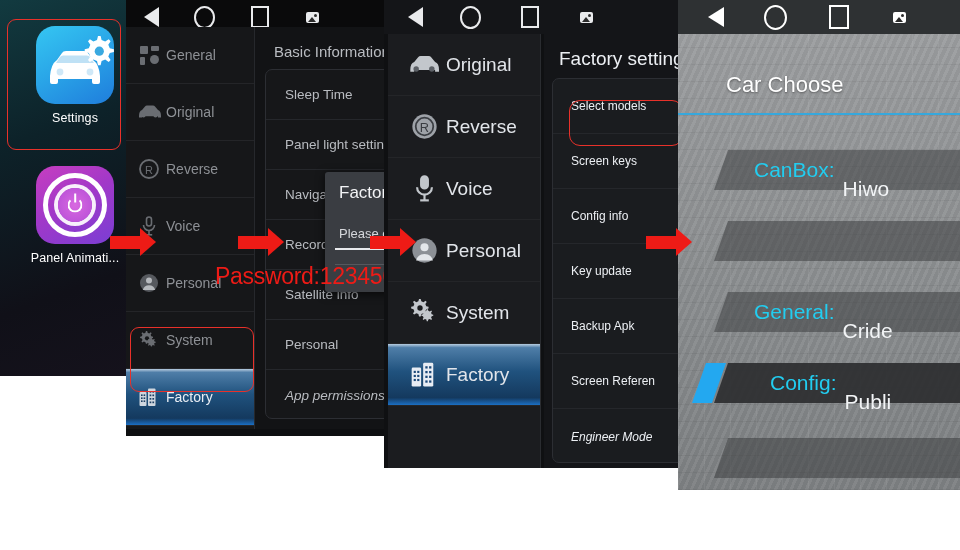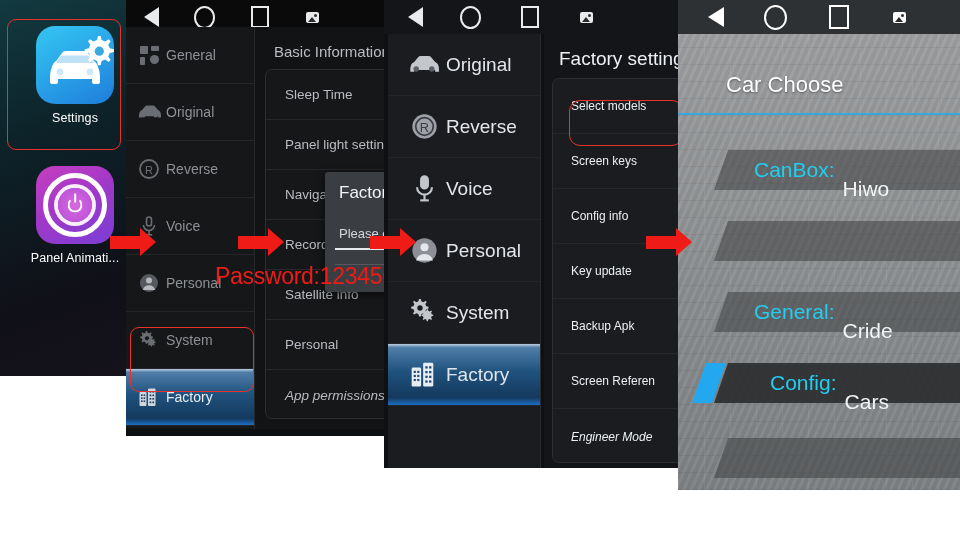--- a/index.html
+++ b/index.html
@@ -489,21 +489,21 @@
       <span class="cc-key">General:</span>
       <span class="cc-val">Cride</span>
     </div>
   </div>
 
   <div class="cc-row active" style="top:363px">
     <div class="cc-accent"></div>
     <div class="cc-slab"></div>
     <div class="cc-txt" style="left:56px">
       <span class="cc-key">Config:</span>
-      <span class="cc-val">Cars</span>
+      <span class="cc-val">Publi</span>
     </div>
   </div>
 
   <div class="cc-row" style="top:438px">
 
     <div class="cc-slab"></div>
   </div>
 </div>
 
 <div class="arrow" style="left:110px;top:228px;width:48px">

